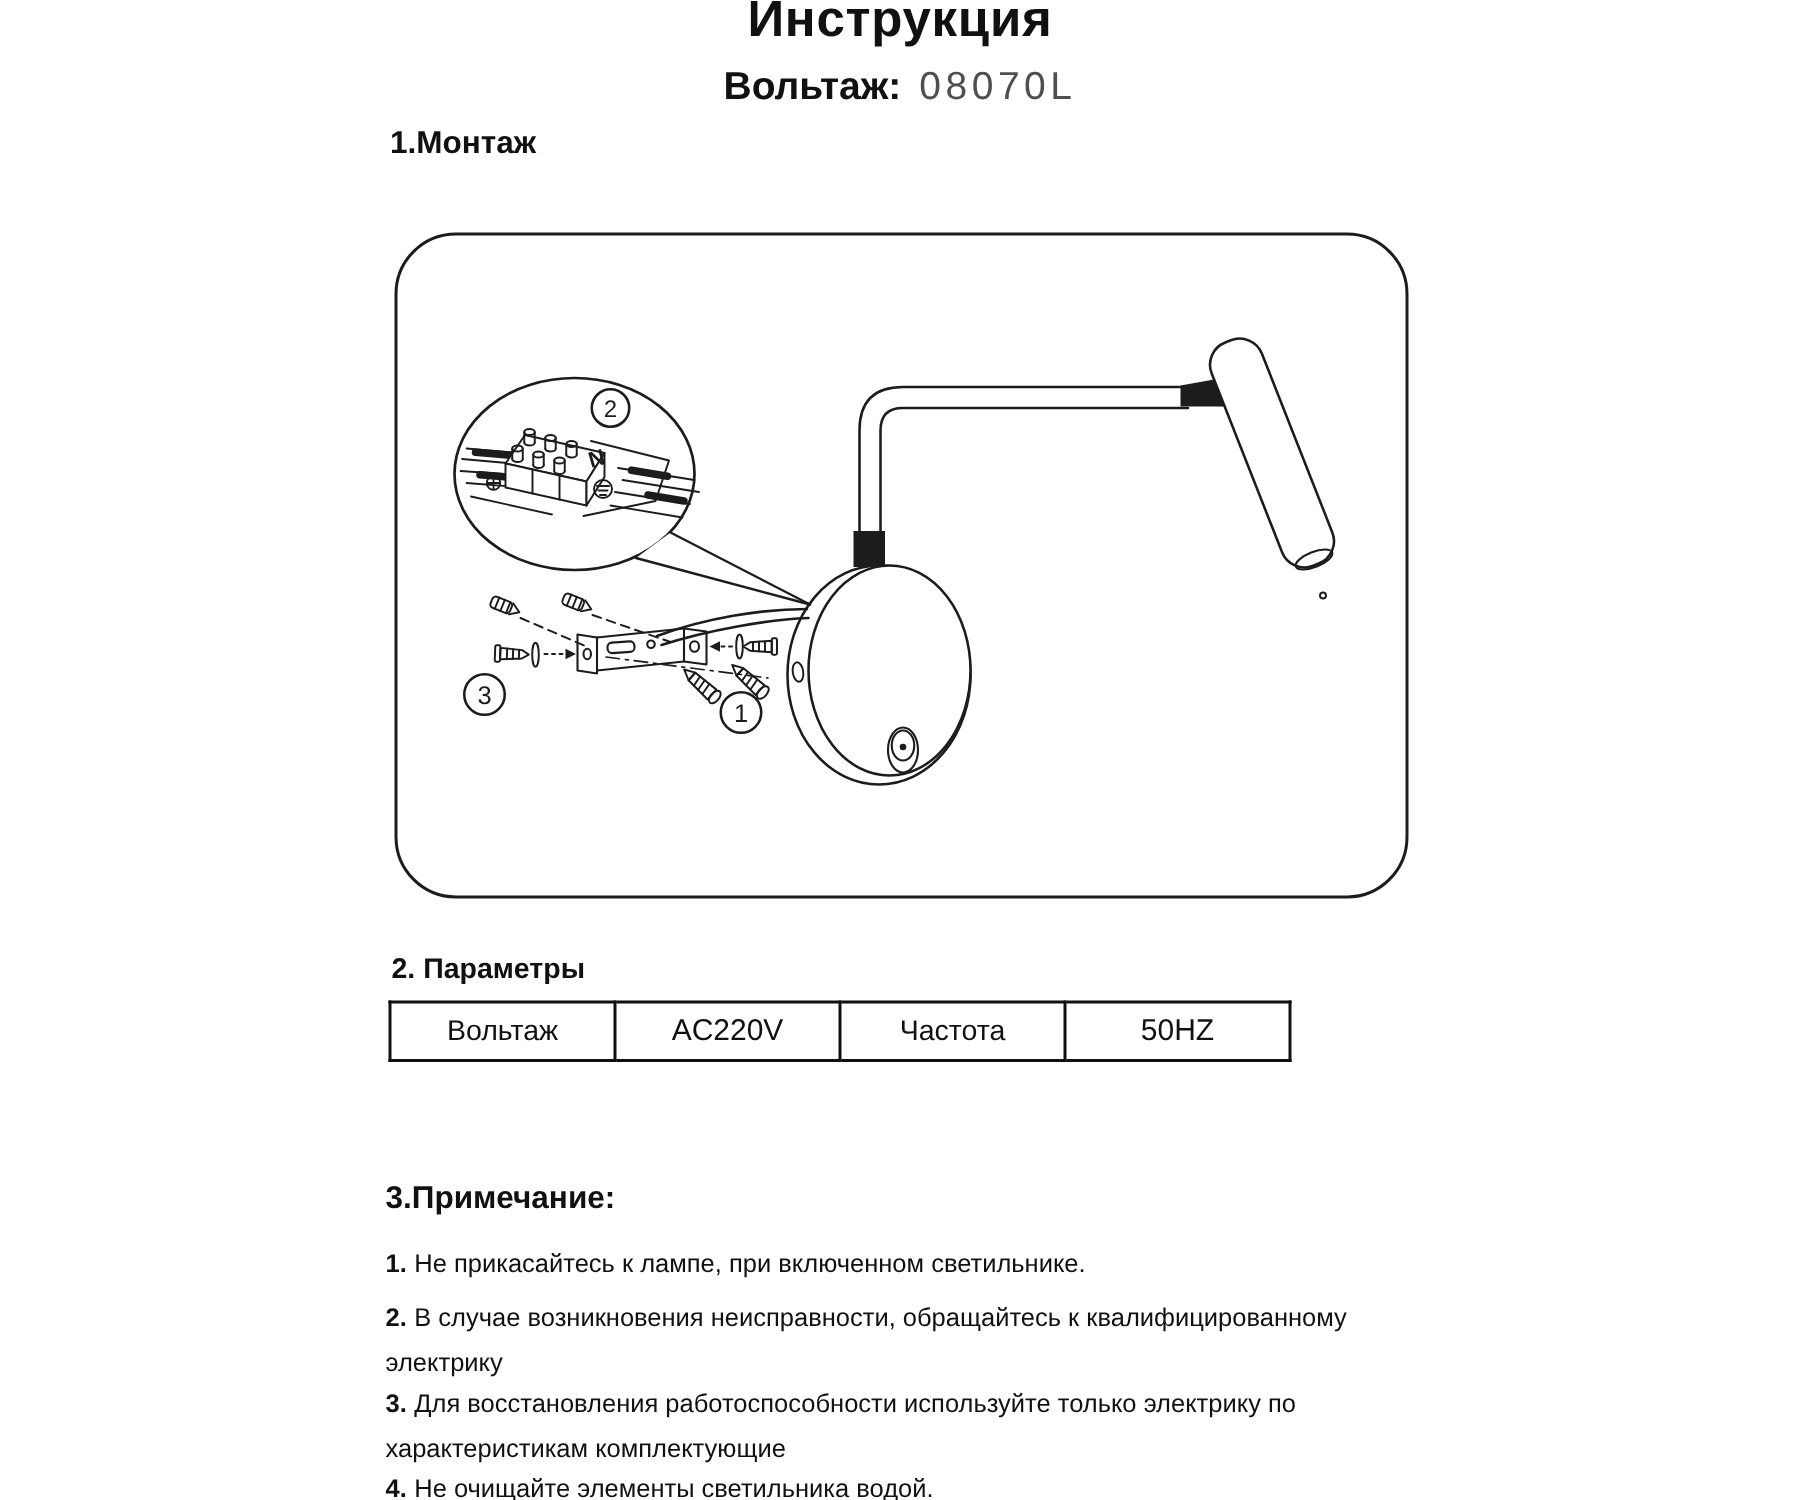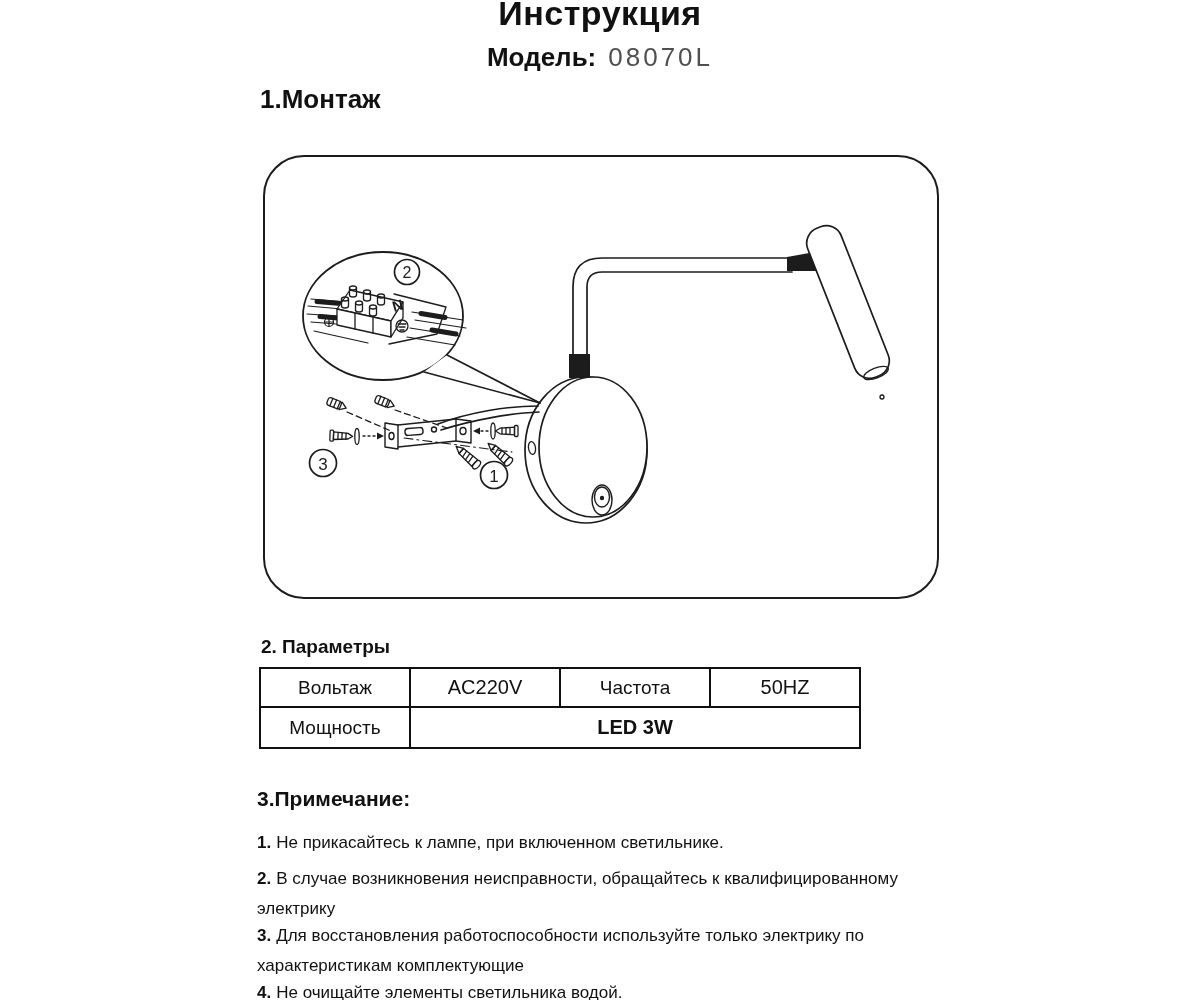--- a/index.html
+++ b/index.html
@@ -10,21 +10,21 @@
   .abs{position:absolute;}
   .page-title{
     left:0;right:0;top:-6px;text-align:center;
     font-size:34px;font-weight:bold;letter-spacing:0.5px;
   }
   .model-line{
     left:0;right:0;top:42px;text-align:center;font-size:26px;
   }
   .model-line .lbl{font-weight:bold;}
   .model-line .val{color:#4f4f4f;letter-spacing:3px;margin-left:12px;}
-  .h-montage{left:260px;top:84px;font-size:26px;font-weight:bold;}
+  .h-montage{left:260px;top:84px;font-size:21px;font-weight:bold;}
   .h-params{left:261px;top:636px;font-size:19px;font-weight:bold;}
   .h-notes{left:257px;top:787px;font-size:21px;font-weight:bold;}
   svg.diagram{left:0;top:0;}
 
   table.params{
     position:absolute;left:259px;top:667px;width:602px;
     border-collapse:collapse;table-layout:fixed;
   }
   table.params td{
     border:2px solid #101010;text-align:center;vertical-align:middle;
@@ -37,21 +37,21 @@
 
   .note{position:absolute;left:257px;max-width:650px;font-size:17px;line-height:30px;margin:0;}
   .note b{margin-right:5px;}
 </style>
 </head>
 <body>
 
 <div class="abs page-title">Инструкция</div>
 
 <div class="abs model-line">
-  <span class="lbl">Модель:</span><span class="val">08070L</span>
+  <span class="lbl">Вольтаж:</span><span class="val">08070L</span>
 </div>
 
 <div class="abs h-montage">1.Монтаж</div>
 
 <svg class="abs diagram" width="1200" height="1000" viewBox="0 0 1200 1000" fill="none" stroke="#1c1c1c" stroke-width="1.5" stroke-linecap="round" stroke-linejoin="round">
 
   <defs>
     <g id="tscrew">
       <line x1="-3.5" y1="-7" x2="-3.5" y2="0"></line>
         <line x1="3.5" y1="-7" x2="3.5" y2="0"></line>
@@ -212,26 +212,20 @@
 <div class="abs h-params">2. Параметры</div>
 
 <table class="params">
   <tbody>
       <tr>
     <td>Вольтаж</td>
     <td class="val">AC220V</td>
     <td>Частота</td>
     <td class="val">50HZ</td>
   </tr>
-  <tr class="row2">
-    <td>Мощность</td>
-    <td class="led-cell" colspan="3">
-      <span class="led-span">LED 3W</span>
-    </td>
-  </tr>
 </tbody>
   </table>
 
 <div class="abs h-notes">3.Примечание:</div>
 
 <p class="note" style="top:828px">
   <b>1.</b><span>Не прикасайтесь к лампе, при включенном светильнике.</span>
 </p>
 <p class="note" style="top:864px">
   <b>2.</b><span>В случае возникновения неисправности, обращайтесь к квалифицированному электрику</span>

